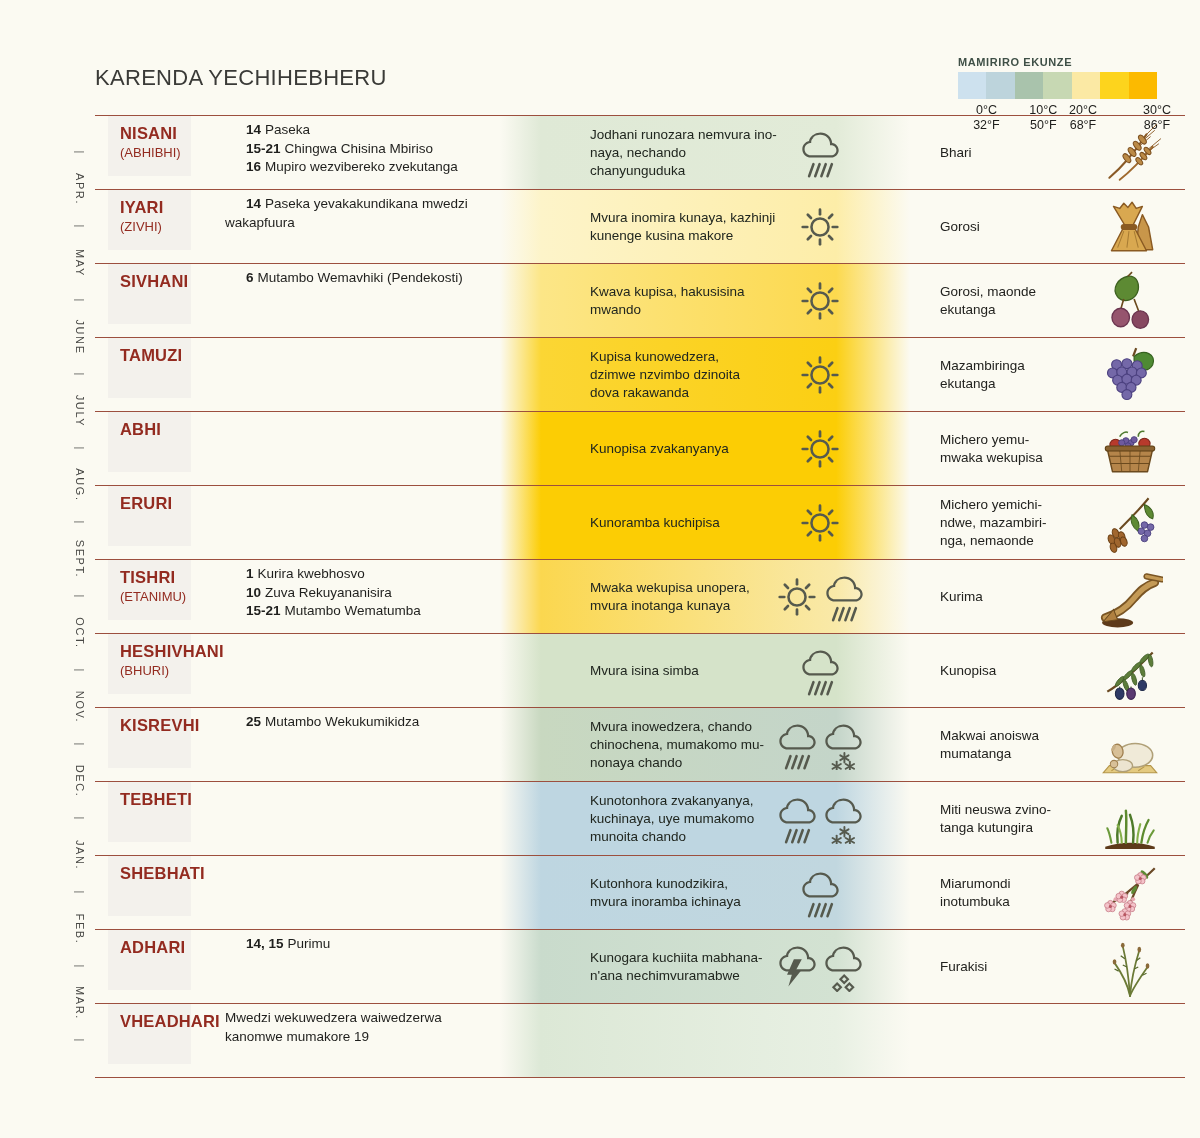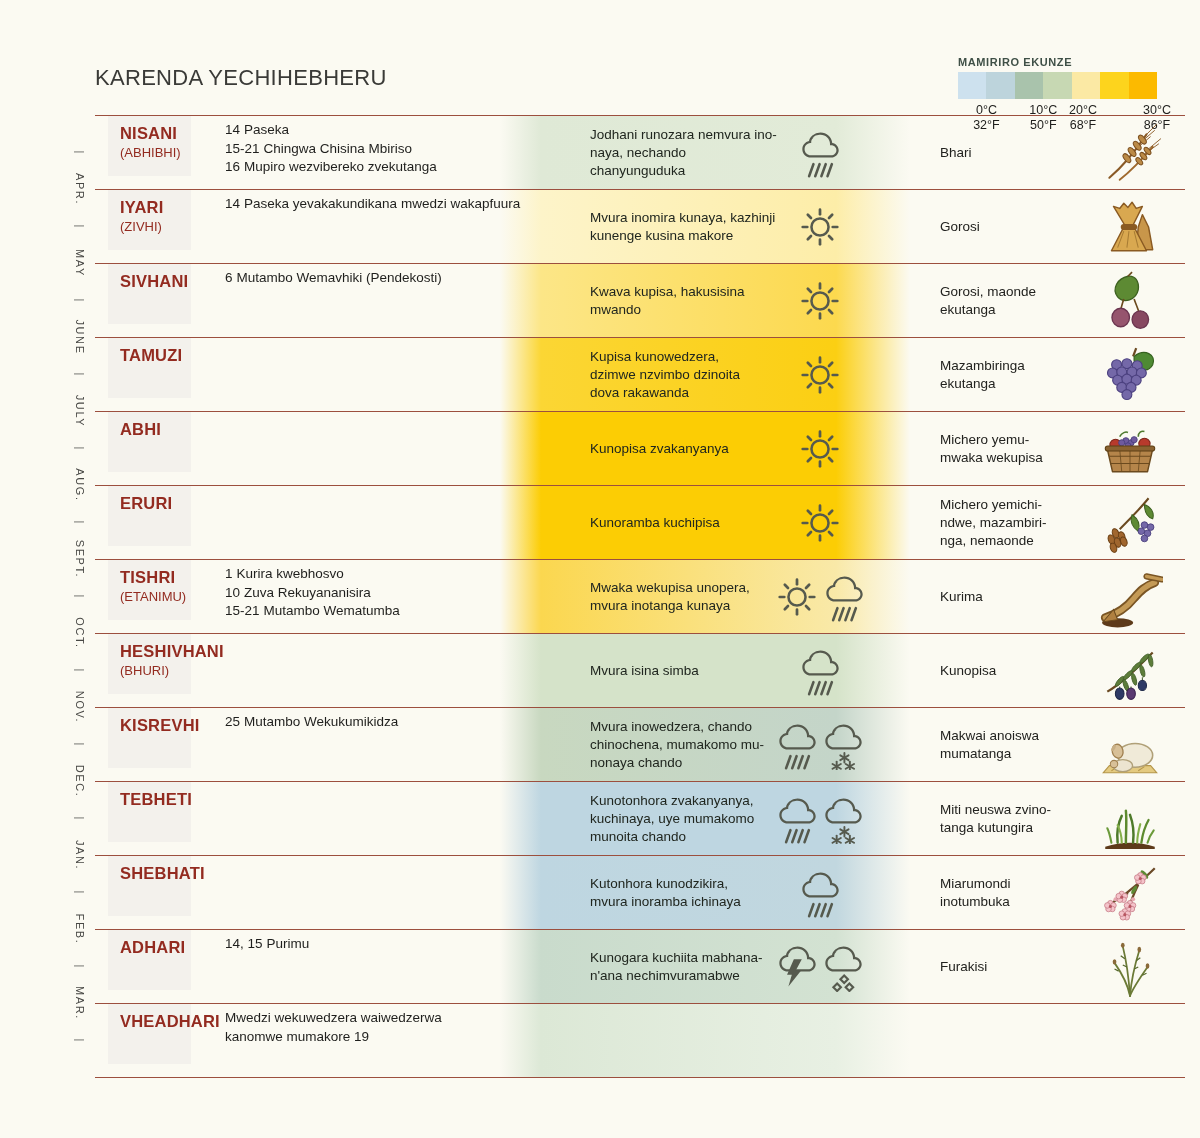--- a/index.html
+++ b/index.html
@@ -31,21 +31,21 @@
   
   .cal{position:absolute;left:95px;top:115px;width:1090px;}
   .row{position:relative;height:74px;border-top:1.5px solid var(--divider,#9c4f3e);box-sizing:border-box;}
   .table-end{height:0;border-top:1.5px solid var(--divider,#9c4f3e);}
   .month-bg{position:absolute;left:13px;top:0;bottom:13px;width:83px;background:var(--month-block,#f3f1ec);}
   .month-cell{position:absolute;left:25px;top:8px;white-space:nowrap;}
   .month-name{font-size:16.5px;font-weight:700;color:var(--month-red,#932b20);letter-spacing:.2px;}
   .month-alt{font-size:13px;font-weight:500;color:var(--month-red,#932b20);margin-top:2px;}
   .events{position:absolute;left:130px;top:5px;width:305px;font-size:13.5px;line-height:18.5px;color:#1f1f1d;}
   .ev{white-space:pre-line;}
-  .ev-d{font-weight:400;margin-right:4px;}
+  .ev-d{font-weight:700;margin-right:4px;margin-left:21px;}
   .band{position:absolute;left:405px;top:0;bottom:0;width:410px;}
   .weather{position:absolute;left:483px;top:0;height:100%;width:205px;display:flex;align-items:center;}
   .weather span{white-space:pre-line;font-size:13.5px;line-height:18px;color:#20261f;margin-left:12px;}
   .icons{position:absolute;left:660px;top:0;height:100%;width:130px;
     display:flex;align-items:center;justify-content:center;gap:9px;}
   .icons .icon{display:flex;align-items:center;}
   .product{position:absolute;left:845px;top:0;height:100%;width:140px;display:flex;align-items:center;}
   .product span{white-space:pre-line;font-size:13.5px;line-height:18px;color:#22221f;}
   .illo{position:absolute;left:955px;top:0;height:100%;width:160px;
     display:flex;align-items:center;justify-content:center;}

